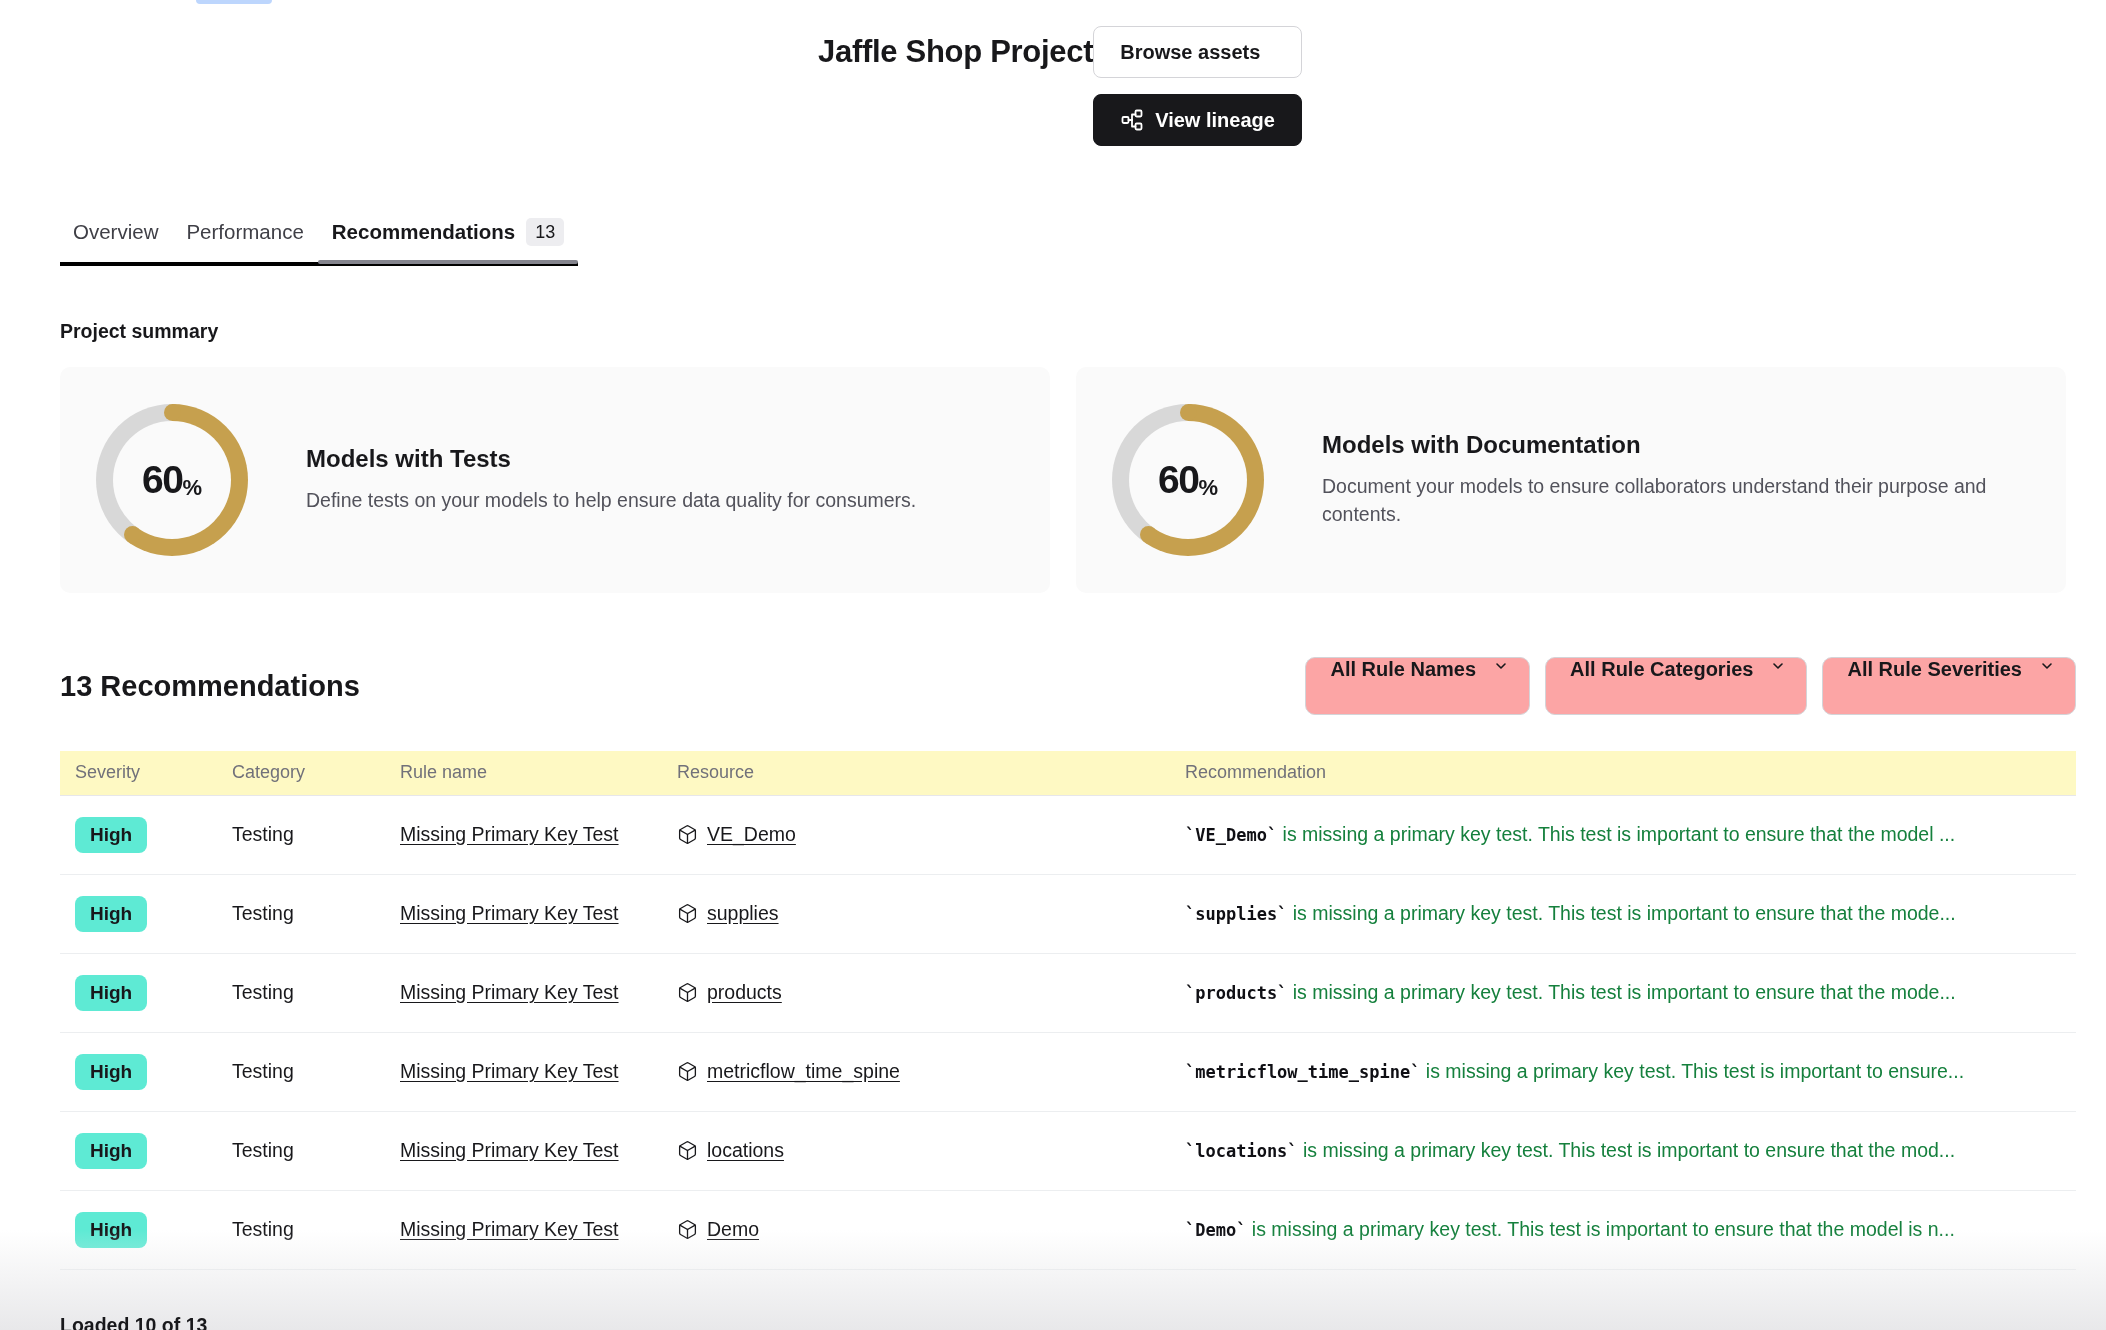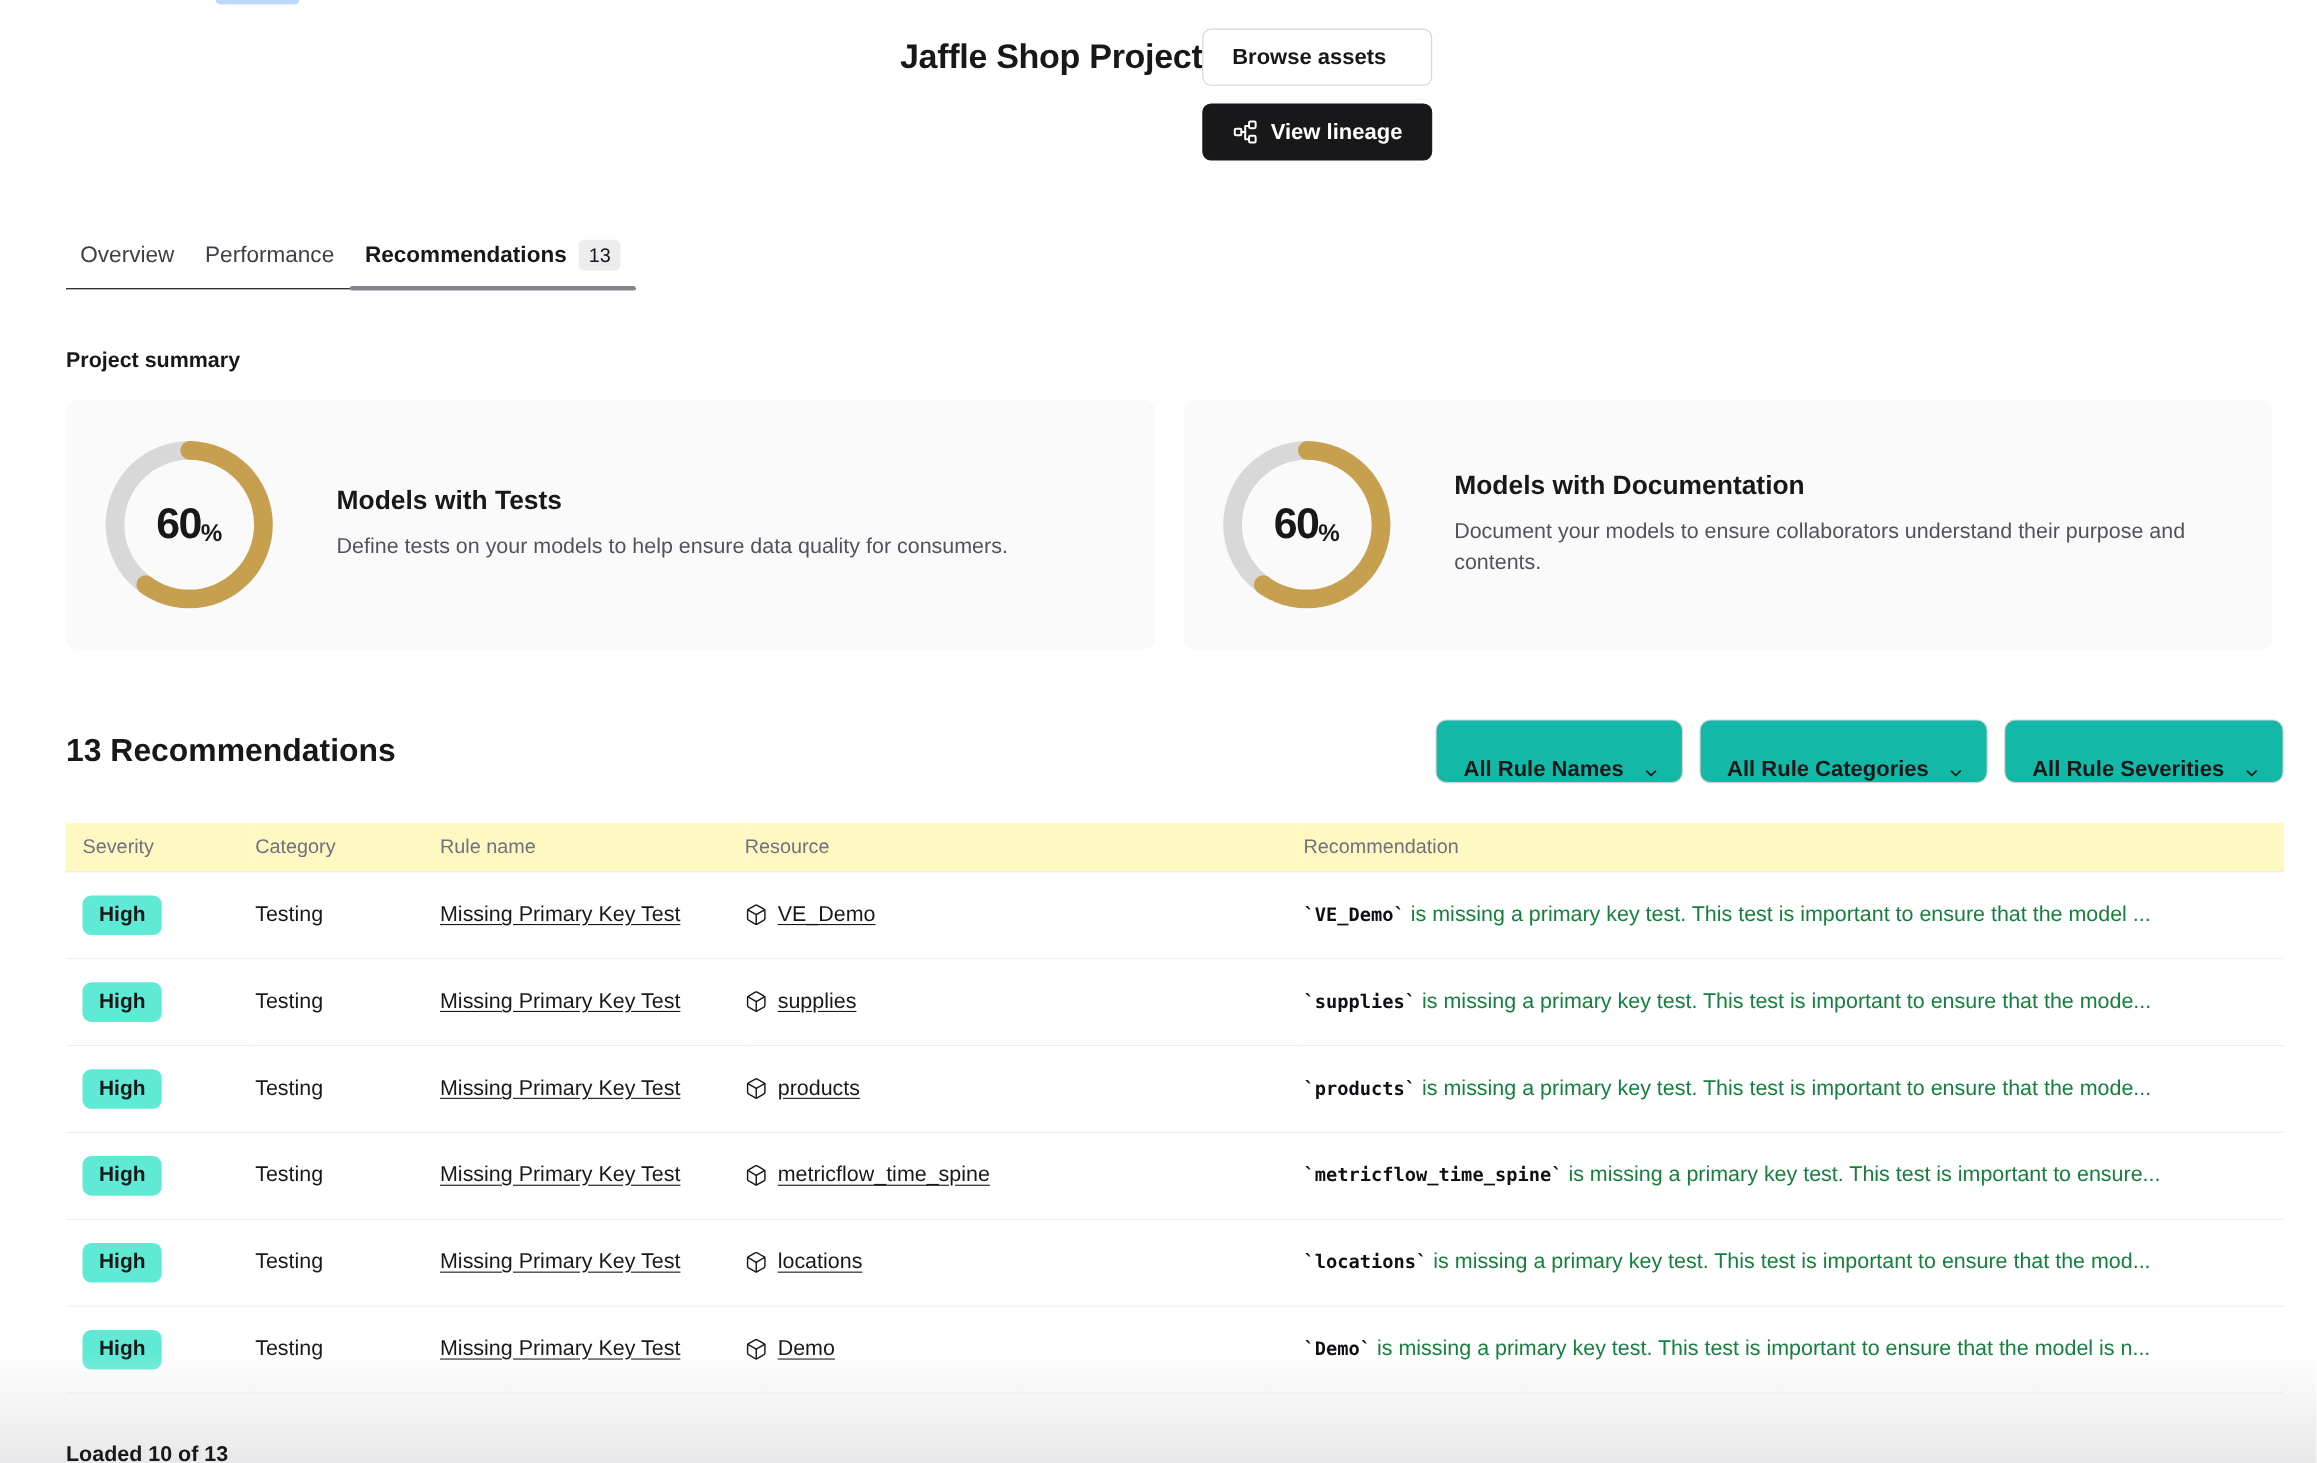--- a/index.html
+++ b/index.html
@@ -17,21 +17,21 @@
     padding:26px 46px 0 60px; }
   .page-title { font-size:31px; font-weight:700; letter-spacing:-0.3px; margin-top:8px; }
   .header-actions { display:flex; gap:16px;flex-direction:column; }
   .btn { height:52px; display:inline-flex; align-items:center; gap:11px; padding:0 26px;
     border-radius:8px; font-size:20px; font-weight:700; font-family:inherit;
     background:#fff; border:1px solid #d4d4d8; color:#18181b; cursor:pointer; }
   .btn.primary { background:#18181b; color:#fff; border-color:#18181b; }
   .btn svg { display:block; }
 
   
-  .tabs { display:flex; margin:72px 0 0 60px; border-bottom:1px solid #000000; width:max-content; }
+  .tabs { display:flex; margin:72px 0 0 60px; border-bottom:4px solid #000000; width:max-content; }
   .tab { position:relative; padding:0 14px 16px; font-size:20.5px; color:#3f3f46;
     display:flex; align-items:center; gap:11px; cursor:pointer; line-height:26px; }
   .tab:first-child { padding-left:13px; }
   .tab.active { color:#18181b; font-weight:700; }
   .tab.active::after { content:""; position:absolute; left:0; right:0; bottom:-2px;
     height:4px; background:#84848d; border-radius:2px; }
   .tab-badge { background:#ededf0; border-radius:5px; padding:4px 9px; font-size:18px;
     font-weight:400; color:#18181b; line-height:20px; }
 
   
@@ -50,23 +50,23 @@
   .donut-center .pct { font-size:22px; font-weight:700; margin-top:16px; }
   .card-text { margin-left:58px; padding-right:34px; }
   .card-title { font-size:24px; font-weight:700; margin-bottom:14px; }
   .card-desc { font-size:19.5px; color:#52525b; line-height:1.42; max-width:750px; }
 
   
   .rec-header { display:flex; justify-content:space-between; align-items:center;
     margin:64px 30px 0 60px; }
   .rec-title { font-size:29px; font-weight:700; }
   .filters { display:flex; gap:15px; }
-  .filter-btn { height:58px; border:1px solid #d4d4d8; border-radius:10px; background:#14b8a6;
+  .filter-btn { height:58px; border:1px solid #d4d4d8; border-radius:10px; background:#fca5a5;
     padding:0 20px 0 24px; font-size:20px; font-weight:700; font-family:inherit; color:#18181b;
-    display:flex; align-items:flex-end; gap:17px; cursor:pointer; }
+    display:flex; align-items:flex-start; gap:17px; cursor:pointer; }
 
   
   table { margin:36px 30px 0 60px; width:2016px; border-collapse:collapse; table-layout:fixed; }
   thead th { background:#fef9c3; height:44px; font-size:18px; font-weight:400; color:#71717a;
     text-align:left; border-bottom:1px solid #e7e7ea; padding:0; }
   th:first-child, td:first-child { padding-left:15px; }
   tbody td { height:79px; border-bottom:1px solid #eceef0; font-size:19.5px;
     vertical-align:middle; padding:0; }
   .badge-high { display:inline-block; background:#5eead4; border-radius:8px;
     padding:7px 15px; font-size:19px; font-weight:700; color:#18181b; }

